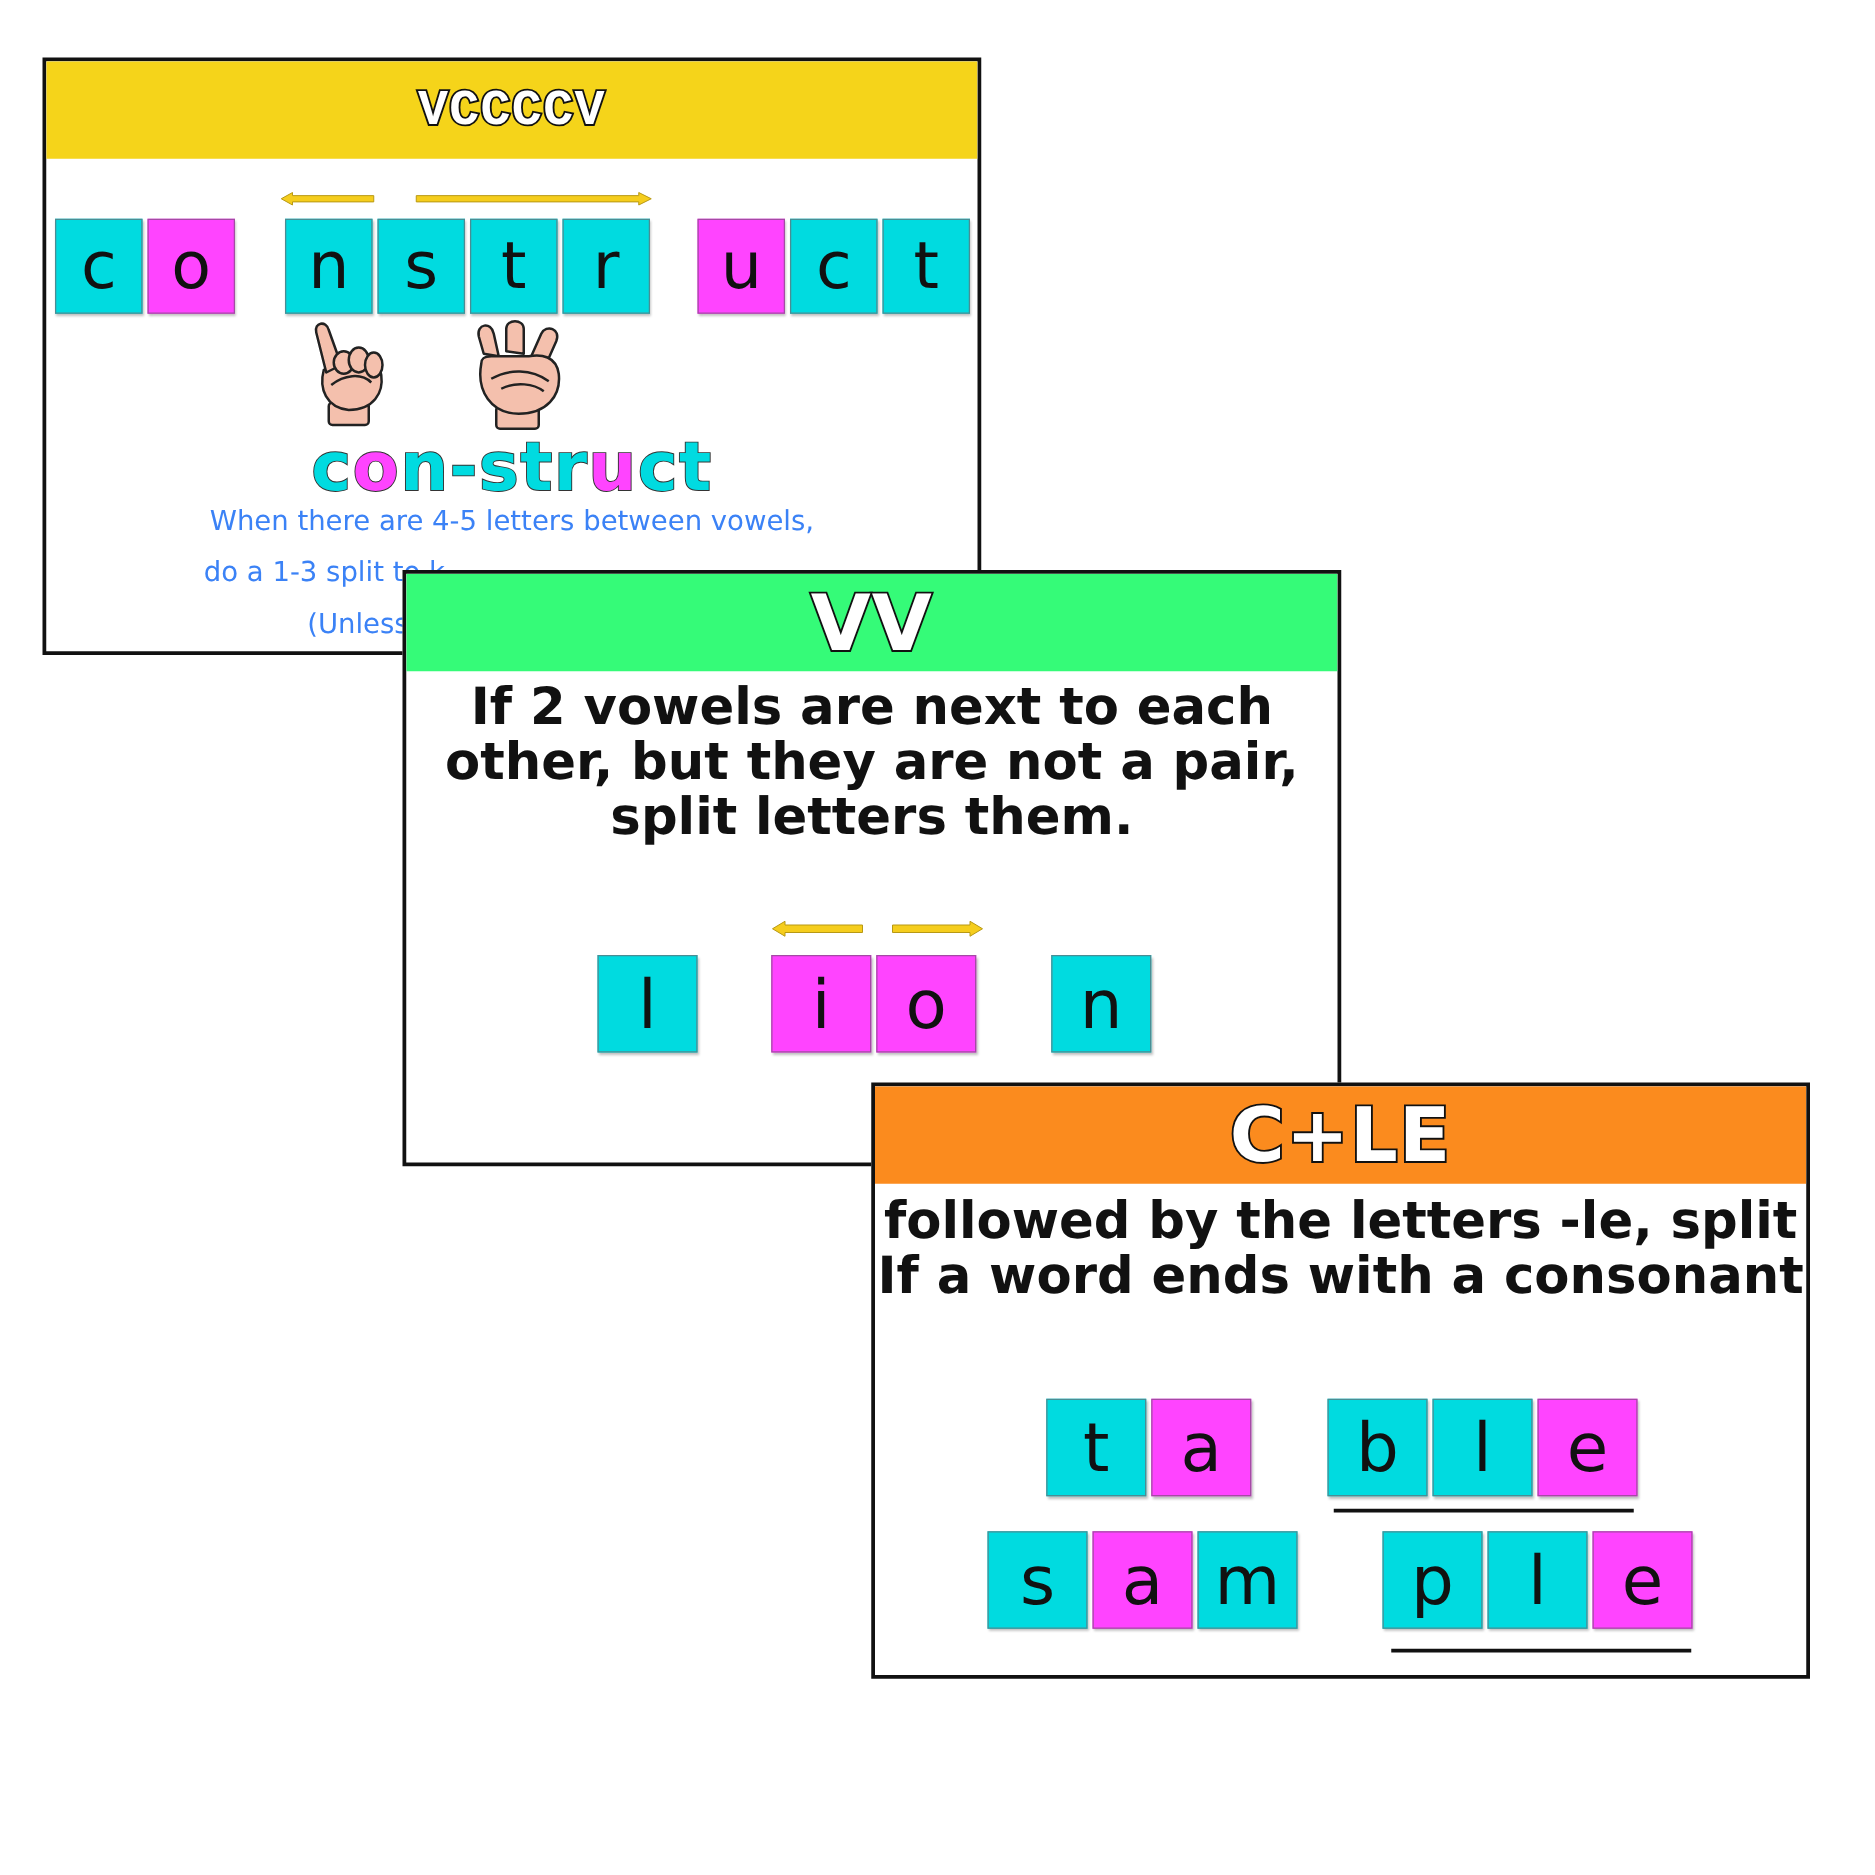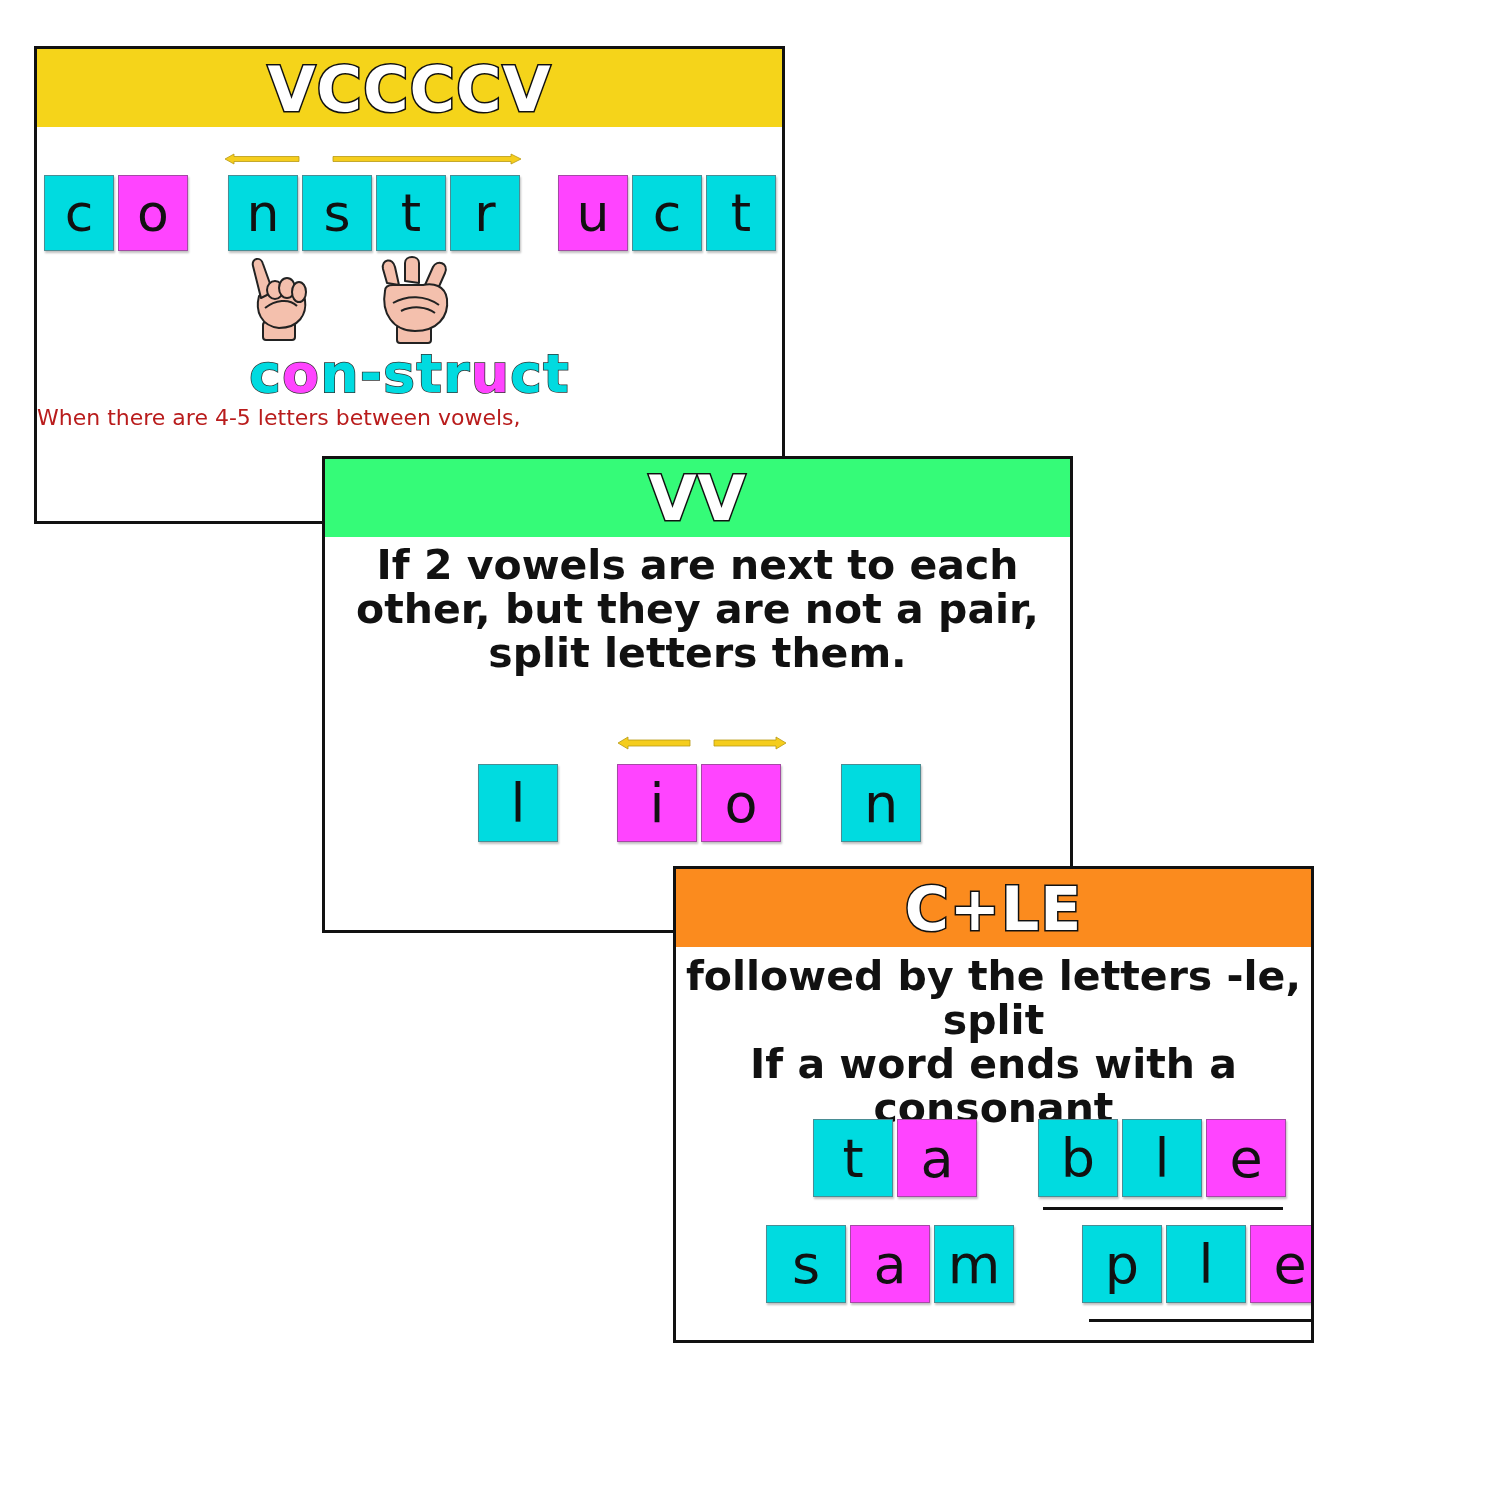--- a/index.html
+++ b/index.html
@@ -63,31 +63,32 @@
   .split-word {
     position: absolute; left: 0; right: 0; top: 340px;
     text-align: center;
     font-weight: bold; font-size: 54px; line-height: 1;
     letter-spacing: 1px;
     -webkit-text-stroke: 1.5px #333;
     paint-order: stroke fill;
   }
   .explain {
     position: absolute; left: 0; right: 0;
+    text-align: center;
     font-family: "DejaVu Sans", sans-serif;
     font-size: 22px;
-    color: #b91c1c;
+    color: #3b82f6;
   }
 </style>
 </head>
 <body>
 
 <div class="card" style="left:34px; top:46px; width:751px; height:478px;">
   <div class="card-header" style="height:78px; background:#f5d41a;">
-    <span class="card-title" style="font-size:62px; margin-top:4px;">VCCCCV</span>
+    <span class="card-title" style="font-size:40px; margin-top:4px;font-family:Liberation Mono, monospace;">VCCCCV</span>
   </div>
 
   <div class="arrow" style="left:188px; top:105px; width:74px;">
     <svg viewBox="0 0 74 10" preserveAspectRatio="none">
       <polygon points="0,5 9,0 9,2.5 74,2.5 74,7.5 9,7.5 9,10" fill="#f5cd1d" stroke="#b89914" stroke-width="0.8"></polygon>
     </svg>
   </div>
   <div class="arrow" style="left:296px; top:105px; width:188px;">
     <svg viewBox="0 0 188 10" preserveAspectRatio="none">
       <polygon points="0,2.5 178,2.5 178,0 188,5 178,10 178,7.5 0,7.5" fill="#f5cd1d" stroke="#b89914" stroke-width="0.8"></polygon>
@@ -187,21 +188,21 @@
       <span>i</span>
     </div>
   <div class="tile vowel" style="left:376px; top:305px; width:80px; height:78px; font-size:54px;">
       <span>o</span>
     </div>
   <div class="tile consonant" style="left:516px; top:305px; width:80px; height:78px; font-size:54px;">
       <span>n</span>
     </div>
 </div>
 
-<div class="card" style="left:673px; top:866px; width:641px; height:477px;padding-left:24px;">
+<div class="card" style="left:697px; top:866px; width:751px; height:477px;padding-left:24px;">
   <div class="card-header" style="height:78px; background:#fb8b1e;">
     <span class="card-title" style="font-size:60px; margin-top:2px;">C+LE</span>
   </div>
 
   <div class="body-text rule-bold" style="top:85px;">
     <div>followed by the letters -le, split</div>
     <div>If a word ends with a consonant</div>
   </div>
 
   <div class="tile consonant" style="left:137px; top:250px; width:80px; height:78px; font-size:54px;">

